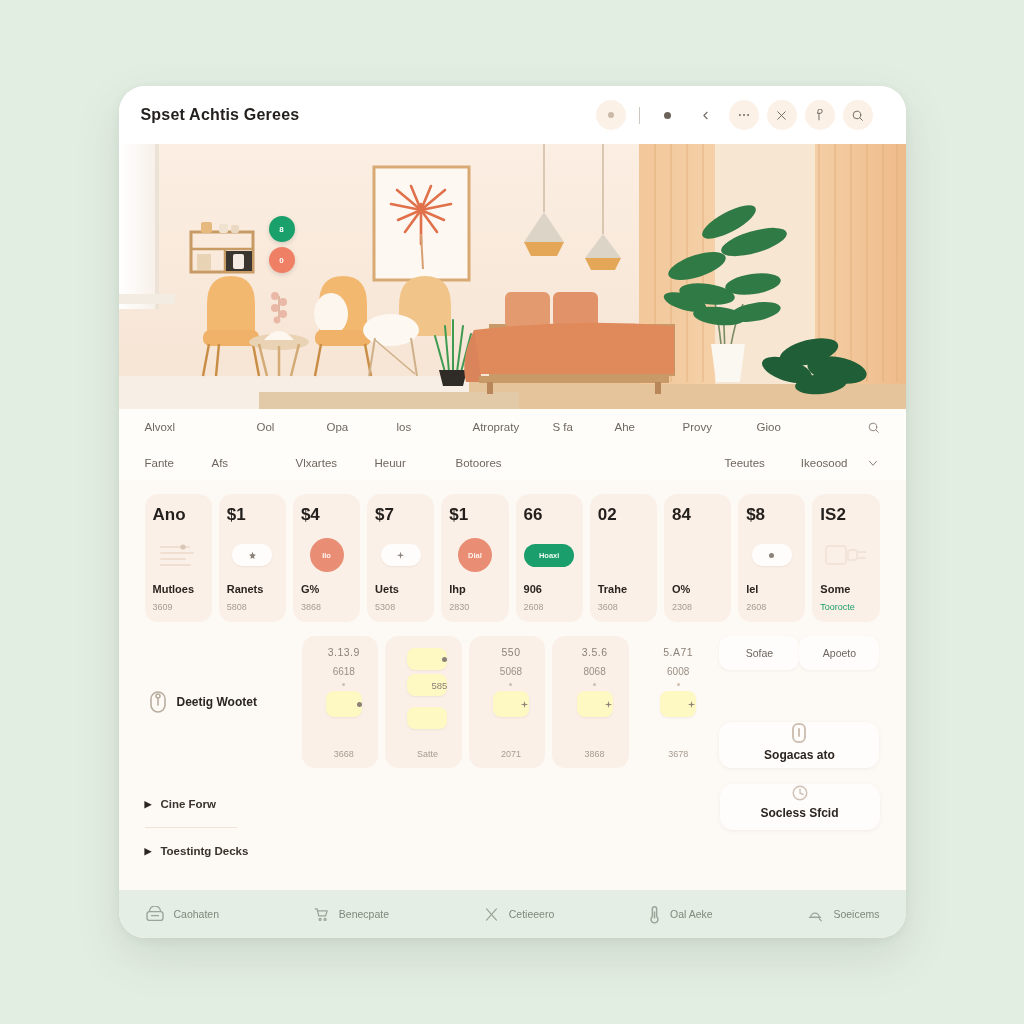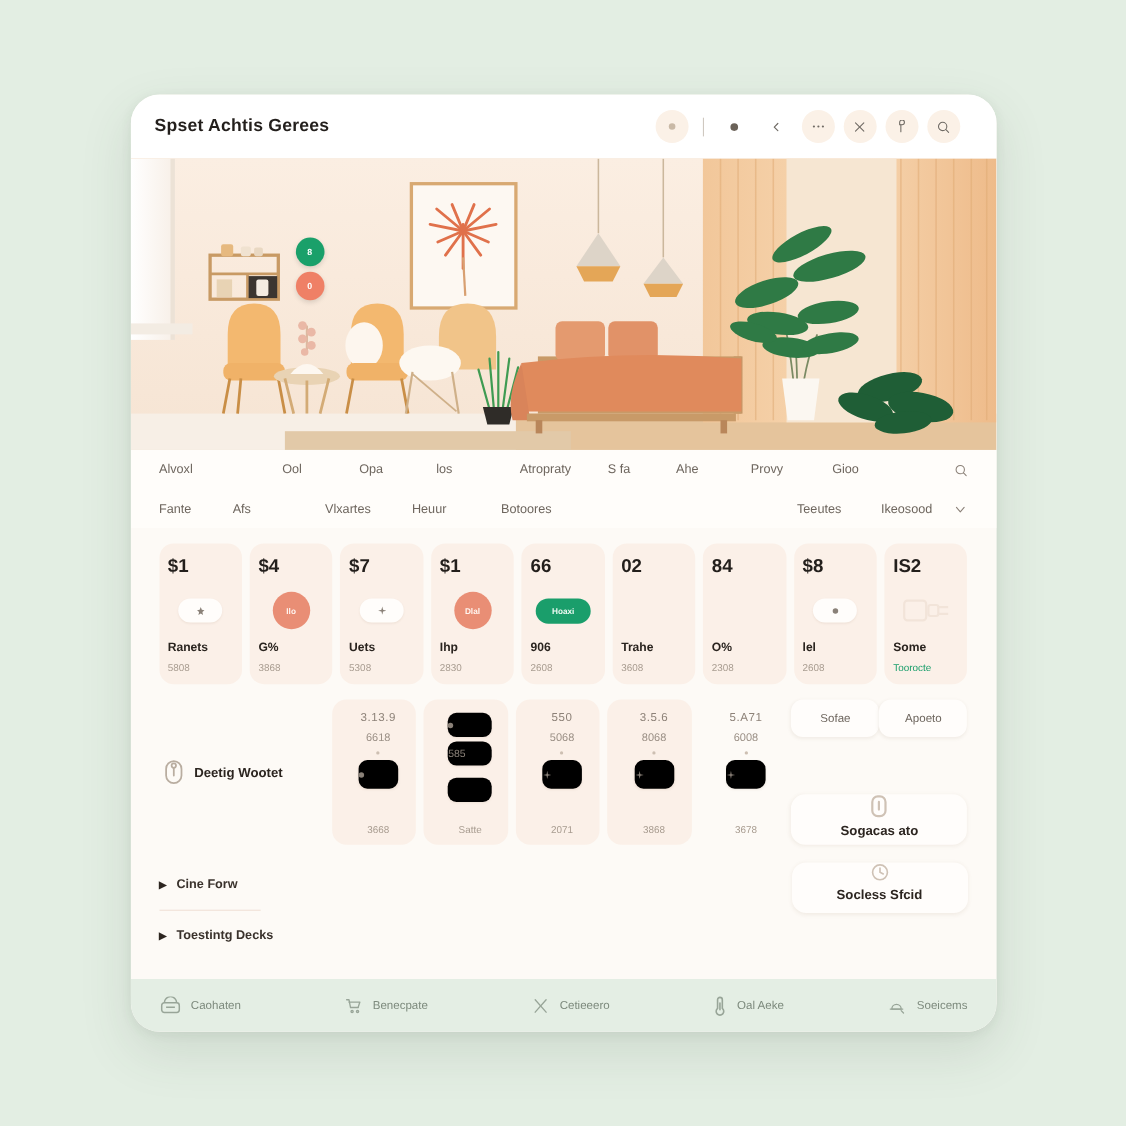--- a/index.html
+++ b/index.html
@@ -132,21 +132,21 @@
     padding: 10px 6px 9px 14px;
     display: flex; flex-direction: column; align-items: center;
     min-height: 132px;
   }
   .tile.plain { background: transparent; }
   .t-num { font-size: 10.5px; color: #8d8278; letter-spacing: .5px; }
   .t-val { font-size: 10px; color: #9b9086; margin-top: 8px; }
   .t-dot { width: 3px; height: 3px; border-radius: 50%; background: #cdbfb2; margin-top: 6px; }
   .t-btn {
     margin-top: 5px; width: 36px; height: 26px; border-radius: 8px;
-    background: #000000; display: flex; align-items: center; justify-content: flex-start;
+    background: #fef9c3; display: flex; align-items: center; justify-content: flex-end;
     box-shadow: 0 1px 2px rgba(120,90,60,.09); color: #8a8178;
   }
   .t-btn.sm { height: 22px; margin-top: 4px; }
   .t-btn.wide { width: 40px; }
   .t-foot { font-size: 9px; color: #a89c90; margin-top: auto; }
   .t-spacer { flex: 1 1 auto; }
 
   
   .rail {
     flex: 0 0 160px; display: flex; flex-direction: column; gap: 9px;
@@ -444,20 +444,36 @@
         <span class="nav-ico">
           <svg width="14" height="14" viewBox="0 0 24 24" fill="none" stroke="currentColor" stroke-width="1.7" stroke-linecap="round" stroke-linejoin="round">
               <polyline points="6 9 12 16 18 9"></polyline>
             </svg>
         </span>
       </div>
     </div>
 
     <div class="cards">
 
+      <div class="card">
+        <div class="card-num">Ano</div>
+        <div class="card-mid">
+          <svg width="38" height="26" viewBox="0 0 38 26">
+            <g stroke="#f0dfd1" stroke-width="2" stroke-linecap="round">
+                <line x1="2" y1="5" x2="30" y2="5"></line>
+                <line x1="2" y1="11" x2="34" y2="11"></line>
+                <line x1="2" y1="17" x2="26" y2="17"></line>
+                <line x1="2" y1="23" x2="31" y2="23"></line>
+              </g>
+            <circle cx="24" cy="5" r="2.6" fill="#d9c6b4"></circle>
+          </svg>
+        </div>
+        <div class="card-label">Mutloes</div>
+        <div class="card-sub">3609</div>
+      </div>
 
       <div class="card">
         <div class="card-num">$1</div>
         <div class="card-mid">
           <div class="chip-pill">
             <svg width="9" height="9" viewBox="0 0 24 24" fill="currentColor">
                 <path d="M12 2l2.6 6.6L21 10l-5 4.4 1.6 7L12 17.8 6.4 21.4 8 14.4 3 10l6.4-1.4z"></path>
               </svg>
           </div>
         </div>

